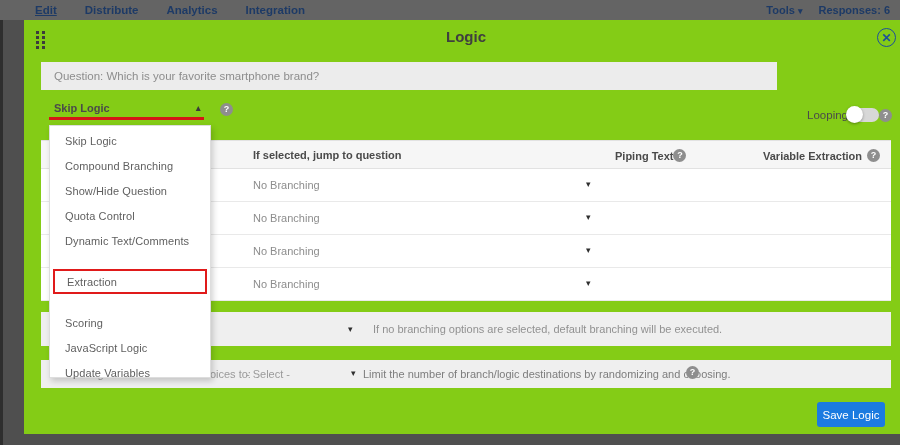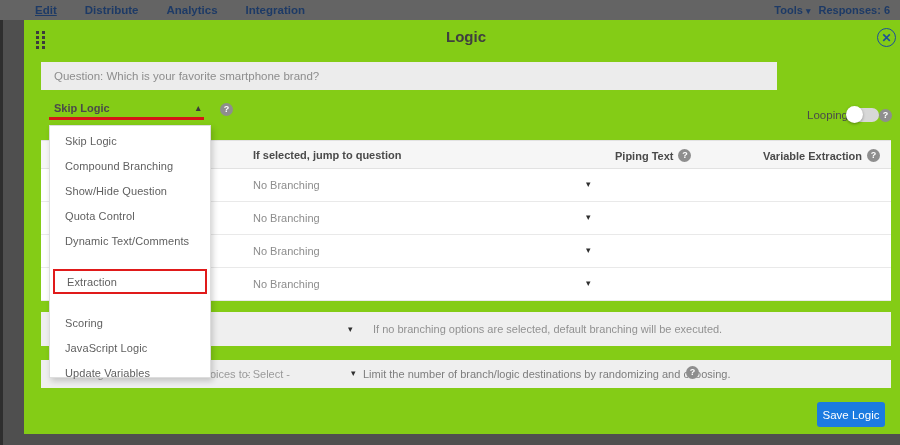--- a/index.html
+++ b/index.html
@@ -16,21 +16,21 @@
     background:#646464;
     display:flex; align-items:center; justify-content:space-between;
     padding:0 10px 0 10px;
   }
   .topbar-left { display:flex; align-items:center; gap:28px; height:100%;padding-left:25px; }
   .nav-item {
     font-size:11.5px; font-weight:bold; color:#1d3a66; cursor:pointer;
     display:flex; align-items:center; height:100%;
   }
   .nav-item.active { text-decoration:underline; }
-  .topbar-right { display:flex; align-items:center; gap:8px; }
+  .topbar-right { display:flex; align-items:center; gap:16px; }
   .tools { font-size:11px; font-weight:bold; color:#1d3a66; cursor:pointer; }
   .tools .caret { font-size:9px; }
   .responses { font-size:11px; font-weight:bold; color:#1d3a66; }
   .left-edge { position:absolute; left:0; top:0; width:3px; height:445px; background:#2e2e2e; }
 
   
   .modal {
     position:absolute; left:24px; top:20px; width:884px; height:414px;
     background:#84cc16;
   }
@@ -82,21 +82,21 @@
     box-shadow:0 1px 3px rgba(0,0,0,0.35);
   }
 
   
   .tbl-header {
     position:absolute; left:17px; top:120px; width:850px; height:29px;
     background:#f6f6f6; border-top:1px solid #e2e2e2; border-bottom:1px solid #e2e2e2;
     font-size:11px; font-weight:bold; color:#4a4a4a;
   }
   .tbl-header .h1 { position:absolute; left:212px; top:8px; }
-  .tbl-header .h2 { position:absolute; left:574px; top:8px; display:flex; gap:5px; align-items:center; }
+  .tbl-header .h2 { position:absolute; left:574px; top:8px; display:flex; align-items:center; }
   .tbl-header .h3 { position:absolute; left:722px; top:8px; display:flex; gap:5px; align-items:center; }
   .branch-row {
     position:absolute; left:17px; width:850px; height:33px;
     border-bottom:1px solid #e9e9e9; background:#ffffff;
   }
   .branch-row .jump { position:absolute; left:212px; top:10px; font-size:11px; color:#8d8d8d; cursor:pointer; }
   .branch-row .row-caret { position:absolute; left:545px; top:10px; font-size:9px; color:#2e2e2e; cursor:pointer; }
 
   .default-row {
     position:absolute; left:17px; top:292px; width:850px; height:34px;

